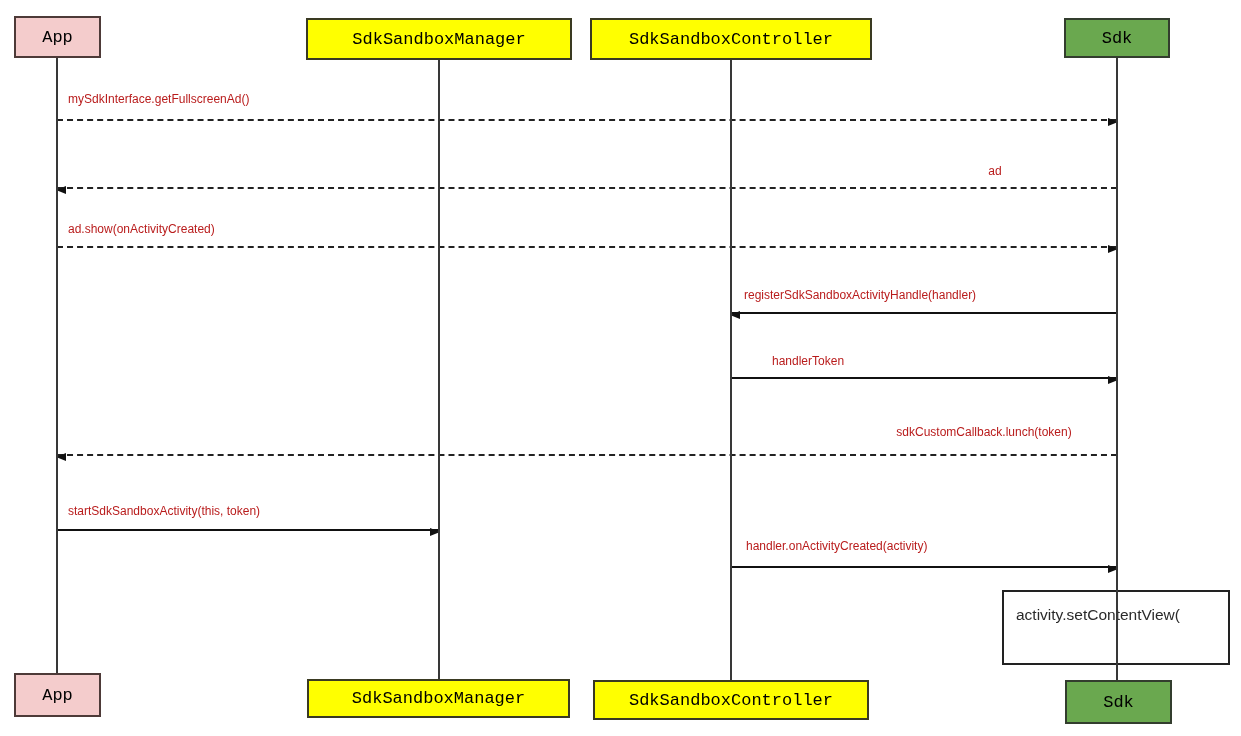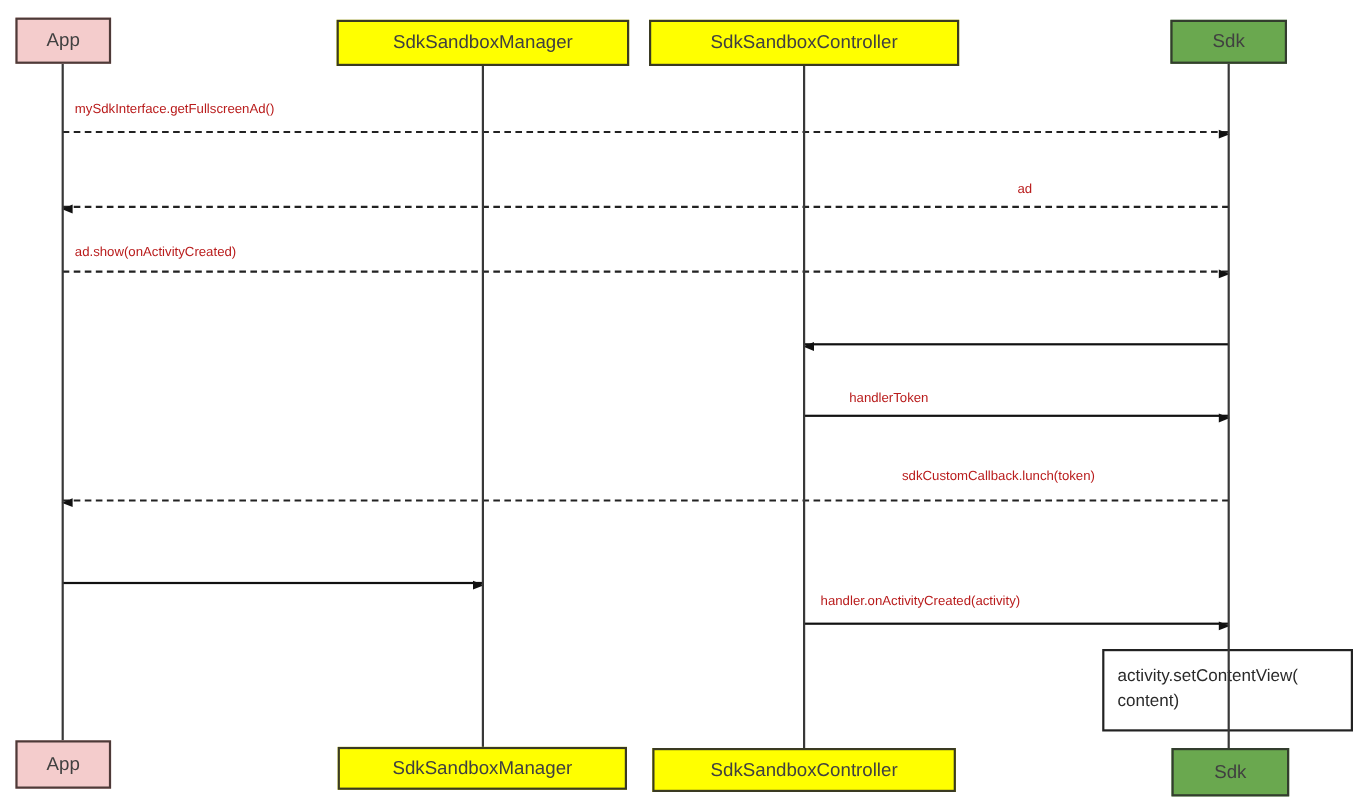--- a/index.html
+++ b/index.html
@@ -1,34 +1,34 @@
 <!DOCTYPE html>
 <html><head>
 <meta charset="utf-8">
 <style>
   html,body{margin:0;padding:0;background:#ffffff;}
   body{font-family:"Liberation Sans","DejaVu Sans",sans-serif;color:#1f1f1f;}
   #canvas{position:relative;width:1241px;height:736px;background:#ffffff;overflow:hidden;}
 
   .actor{
     position:absolute;display:flex;align-items:center;justify-content:center;
-    border:2px solid #333333;font-size:17px;color:#404040;box-sizing:border-box;
-    background:#ffffff;white-space:nowrap;z-index:4;
+    border:2px solid #333333;font-size:17px;color:#000000;box-sizing:border-box;
+    background:#ffffff;white-space:nowrap;z-index:4;font-family:Liberation Mono, monospace;
   }
   .fill-pink{background:#f4cccc;border-color:#4d3a38;}
   .fill-yellow{background:#ffff00;border-color:#3a3a22;}
   .fill-green{background:#6aa84f;border-color:#333d2e;text-align:right;}
 
   .lifeline{position:absolute;width:2px;background:#383838;z-index:3;}
 
   .msg-label{
     position:absolute;font-size:12px;color:#b91c1c;white-space:nowrap;z-index:2;
     line-height:18px;
   }
-  .align-right{text-align:left;}
+  .align-right{text-align:center;}
 
   .msg-line{position:absolute;height:0;border-top:2px solid #111111;z-index:2;}
   .msg-line.dashed{border-top-style:dashed;border-top-color:#222222;}
   .head{position:absolute;width:0;height:0;top:-3px;
         border-top:4px solid transparent;border-bottom:4px solid transparent;}
   .head.right{right:-1px;border-left:10px solid #111111;}
   .head.left{left:-1px;border-right:10px solid #111111;}
 
   .note{
     position:absolute;background:#ffffff;border:2px solid #222222;box-sizing:border-box;
@@ -63,41 +63,42 @@
   <div class="msg-label align-right" style="left:925px;top:162px;width:140px;">ad</div>
   <div class="msg-line dashed" style="left:57px;top:187px;width:1060px;">
       <i class="head left"></i>
     </div>
 
   <div class="msg-label" style="left:68px;top:220px;">ad.show(onActivityCreated)</div>
   <div class="msg-line dashed" style="left:57px;top:246px;width:1060px;">
       <i class="head right"></i>
     </div>
 
+  <div class="msg-label" style="left:744px;top:286px;">registerSdkSandboxActivityHandle(handler)</div>
   <div class="msg-line" style="left:731px;top:312px;width:386px;">
       <i class="head left"></i>
     </div>
 
   <div class="msg-label" style="left:772px;top:352px;">handlerToken</div>
   <div class="msg-line" style="left:731px;top:377px;width:386px;">
       <i class="head right"></i>
     </div>
 
-  <div class="msg-label align-right" style="left:820px;top:423px;width:280px;">sdkCustomCallback.lunch(token)</div>
+  <div class="msg-label align-right" style="left:844px;top:423px;width:280px;">sdkCustomCallback.lunch(token)</div>
   <div class="msg-line dashed" style="left:57px;top:454px;width:1060px;">
       <i class="head left"></i>
     </div>
 
+  <div class="msg-label" style="left:68px;top:502px;">startSdkSandboxActivity(this, token)</div>
   <div class="msg-line" style="left:57px;top:529px;width:382px;">
       <i class="head right"></i>
     </div>
 
   <div class="msg-label" style="left:746px;top:537px;">handler.onActivityCreated(activity)</div>
   <div class="msg-line" style="left:731px;top:566px;width:386px;">
       <i class="head right"></i>
     </div>
 
   <div class="note" style="left:1002px;top:590px;width:228px;height:75px;">
     <div>activity.setContentView(</div>
-    <div>content)</div>
   </div>
 
 </div>
 
 </body></html>

